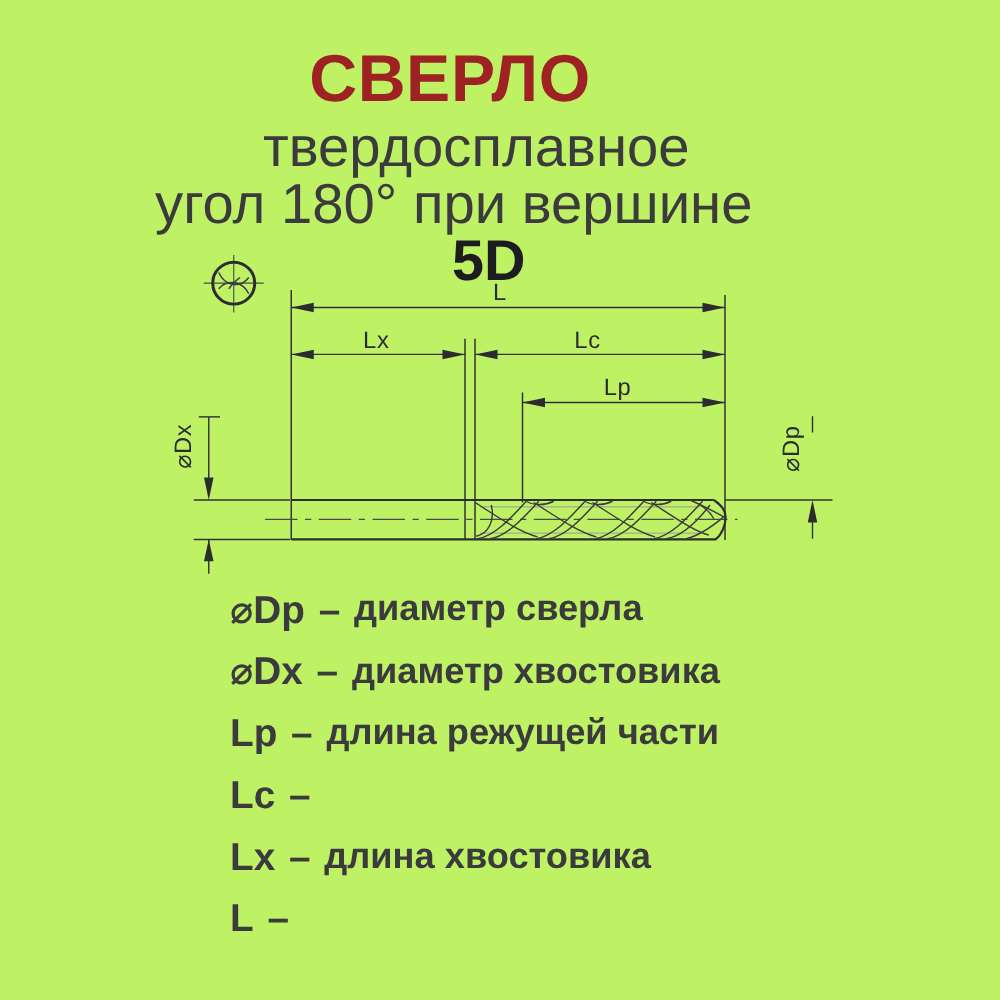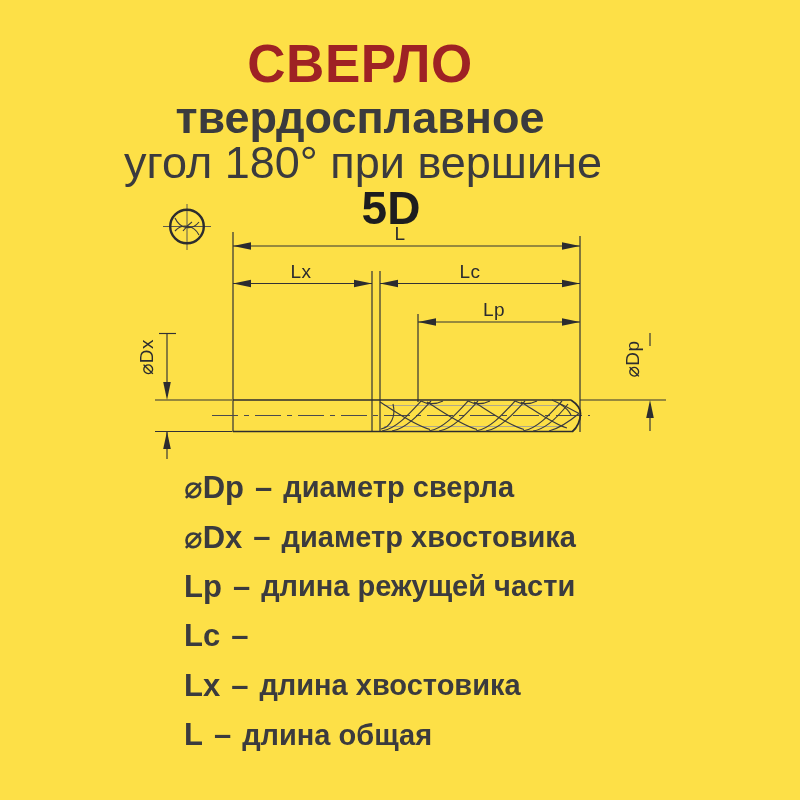--- a/index.html
+++ b/index.html
@@ -1,26 +1,26 @@
 <!DOCTYPE html>
 <html><head>
 <meta charset="utf-8">
 <style>
   html,body{margin:0;padding:0;background:#ffffff;}
   .page{
-    position:relative;width:800px;height:800px;background:#fde047;overflow:hidden;
+    position:relative;width:800px;height:800px;background:#bef264;overflow:hidden;
     font-family:"Liberation Sans","DejaVu Sans",sans-serif;color:#3b3b3e;
   }
   .page-title{
     position:absolute;left:0;top:36px;width:720px;margin:0;text-align:center;
     font-size:53px;line-height:56px;font-weight:800;letter-spacing:.5px;color:#9e2224;
   }
   .subtitle-1{
     position:absolute;left:0;top:94px;width:720px;text-align:center;
-    font-size:45px;line-height:48px;font-weight:700;color:#3b3b3e;
+    font-size:45px;line-height:48px;font-weight:400;color:#3b3b3e;padding-left:21px;
   }
   .subtitle-2{
     position:absolute;left:0;top:139px;width:726px;text-align:center;
     font-size:45px;line-height:48px;font-weight:400;color:#3b3b3e;
   }
   .series-label{
     position:absolute;left:0;top:188px;width:782px;text-align:center;
     font-size:46px;line-height:40px;font-weight:800;color:#1d1d1f;
   }
   .diagram-svg{position:absolute;left:0;top:0;width:800px;height:800px;}
@@ -172,17 +172,16 @@
         <span class="legend-sep">–</span>
     </div>
     <div class="legend-row">
       <span class="legend-label">Lx</span>
         <span class="legend-sep">–</span>
         <span class="legend-text">длина хвостовика</span>
     </div>
     <div class="legend-row">
       <span class="legend-label">L</span>
         <span class="legend-sep">–</span>
-        <span class="legend-text">длина общая</span>
     </div>
   </div>
 
 </div>
 
 </body></html>

